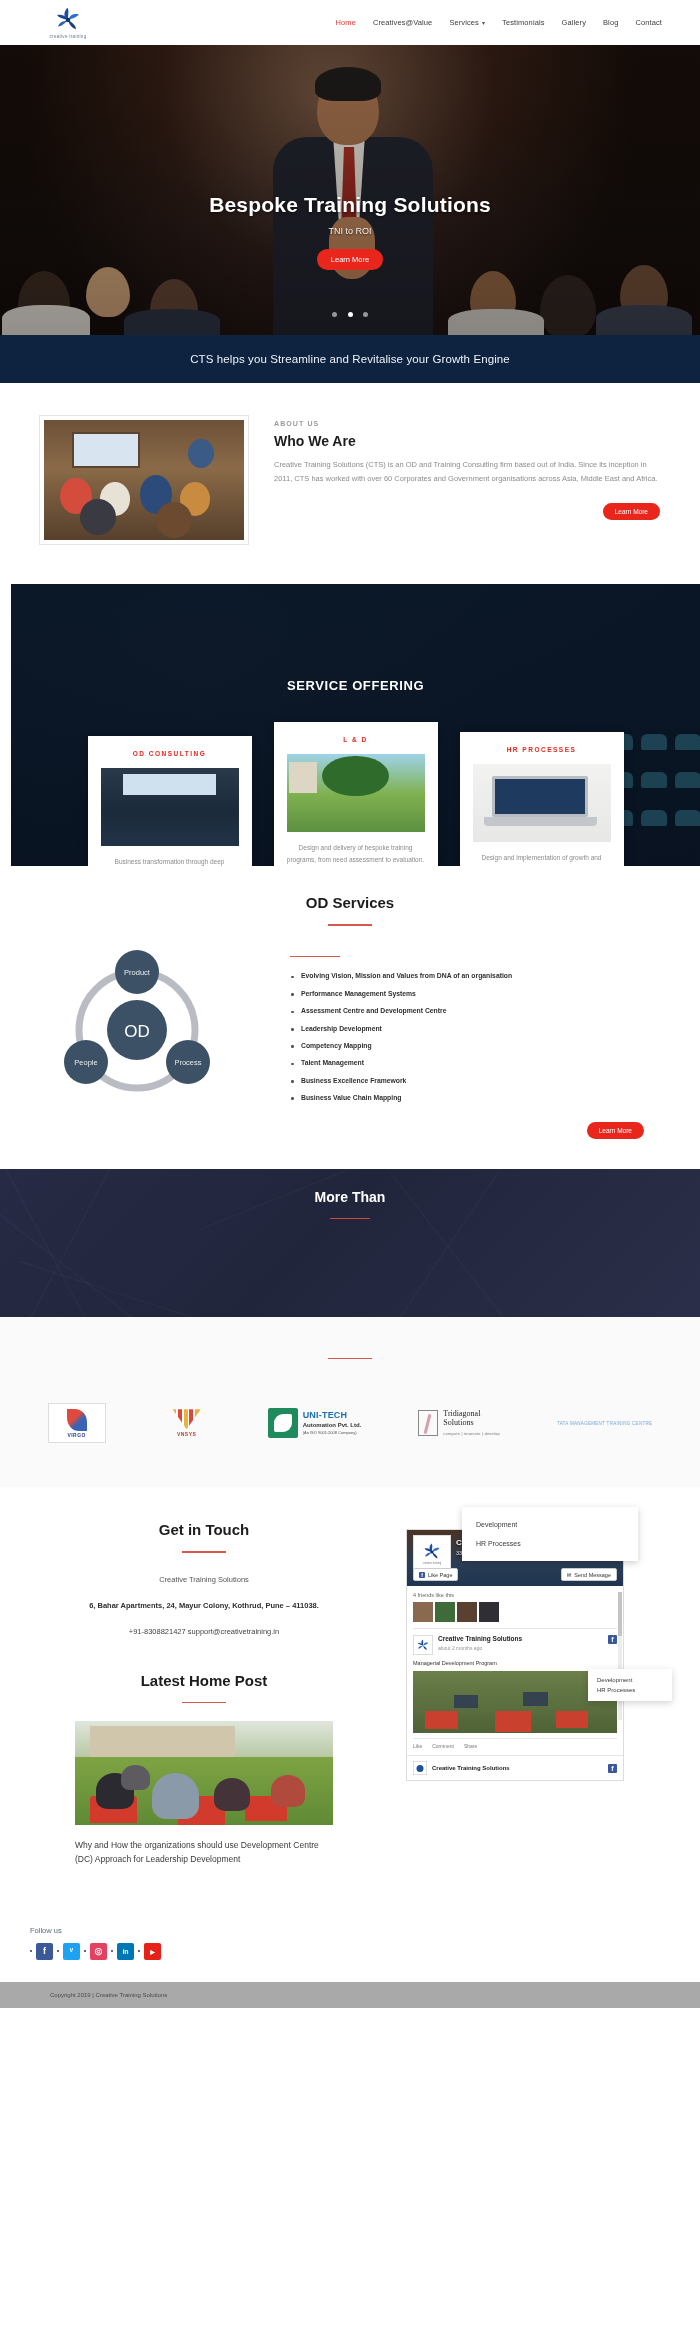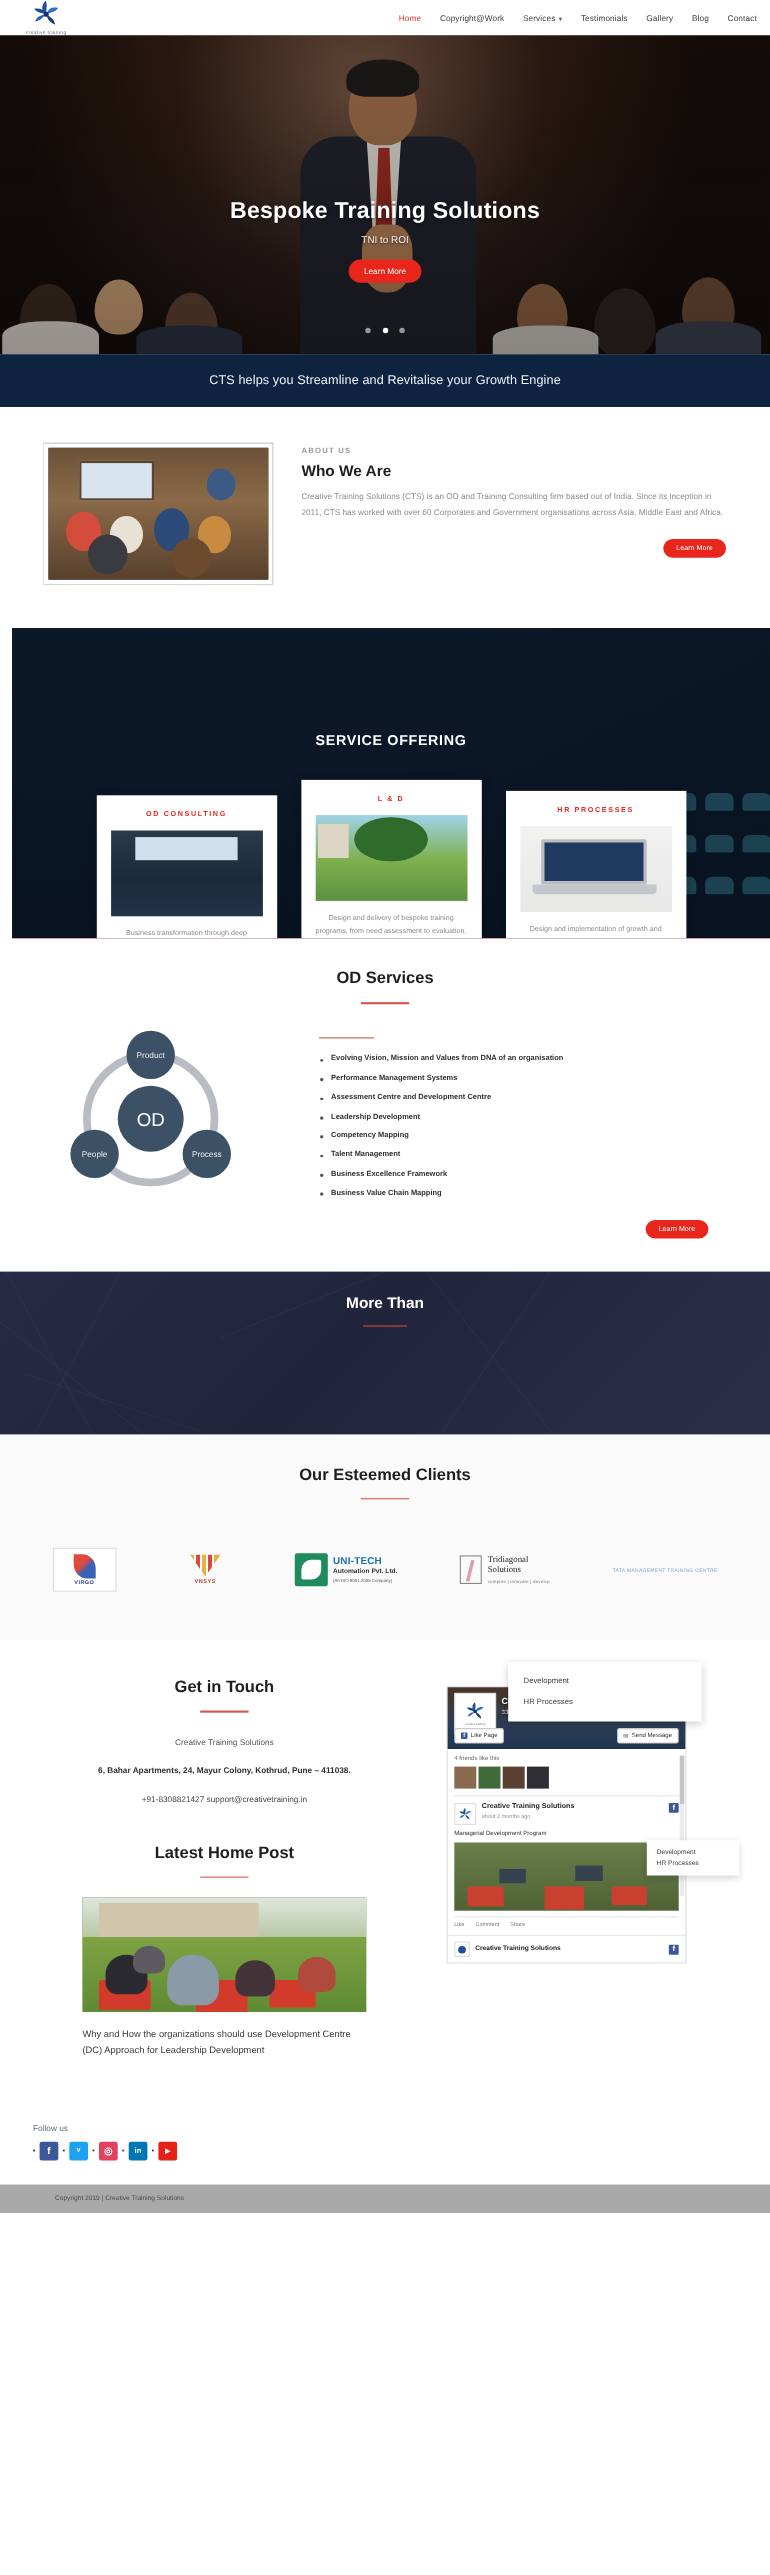--- a/index.html
+++ b/index.html
@@ -8,22 +8,22 @@
     font-family: "Liberation Sans", sans-serif;
     background:#ffffff;
     color:#333;
     width:700px;
     overflow-x:hidden;
   }
   .page { width:700px; position:relative; }
 
   
   .navbar {
-    height:32px; background:#ffffff; display:flex; align-items:center;
-    padding:0 6px; position:relative; z-index:40;
+    height:45px; background:#ffffff; display:flex; align-items:center;
+    padding:0 32px; position:relative; z-index:40;
   }
   .logo-wrap { display:flex; flex-direction:column; align-items:center; width:72px; }
   .logo-mark { width:30px; height:26px; }
   .logo-text { font-size:4.5px; color:#6a7a8c; letter-spacing:.3px; margin-top:1px; font-family:"Liberation Sans",sans-serif; }
   .nav-items { margin-left:auto; display:flex; align-items:center; gap:17px; padding-right:6px; }
   .nav-link { font-size:7.5px; color:#3d3d3d; letter-spacing:.1px; cursor:pointer; white-space:nowrap; }
   .nav-link.active { color:#e8392e; }
   .caret { display:inline-block; margin-left:3px; font-size:6px; color:#555; }
 
   
@@ -77,21 +77,21 @@
   .ai-screen { position:absolute; left:14%; top:10%; width:34%; height:30%; background:#d8e4ef; border:2px solid #5a4430; }
   .ai-p { position:absolute; border-radius:50%; }
   .about-text { flex:1; padding-top:4px; }
   .kicker { font-size:7px; color:#9b9b9b; letter-spacing:1.1px; font-weight:bold; }
   .about-h { font-size:14px; font-weight:bold; color:#1d1d1d; margin-top:6px; }
   .about-p { font-size:7.5px; line-height:1.85; color:#8c8c8c; margin-top:9px; }
   .about-btn-row { text-align:right; margin-top:14px; }
   .btn-red.sm { font-size:6.5px; padding:5px 12px; border-radius:11px; margin-top:0; }
 
   
-  .service-sec { position:relative; height:282px; overflow:hidden; background:#b91c1c;margin-left:11px; }
+  .service-sec { position:relative; height:282px; overflow:hidden; background:#14532d;margin-left:11px; }
   .svc-bg { position:absolute; inset:0;
     background:
       linear-gradient(180deg, rgba(10,22,38,.88), rgba(8,18,32,.93)),
       radial-gradient(ellipse at 28% 35%, #2a3d52 0%, #16283c 45%, #0a1522 100%);
   }
   .svc-seat { position:absolute; width:26px; height:16px; background:rgba(47,112,130,.5); border-radius:6px 6px 2px 2px; }
   .svc-title { position:relative; z-index:4; text-align:center; padding-top:94px; color:#fff; font-size:13px; font-weight:bold; letter-spacing:.6px; }
   .cards { position:absolute; left:0; right:0; top:152px; z-index:5; display:flex; justify-content:center; gap:22px; }
   .card { width:164px; background:#fff; box-shadow:0 2px 9px rgba(0,0,0,.25); padding:14px 13px 16px 13px; text-align:center; }
   .card.mid { margin-top:-14px; }
@@ -235,21 +235,21 @@
           <path d="M20 18 C26 22 31 25 31 31 C27 29 22 26 21 20 Z" fill="#17407f"></path>
           <path d="M20 18 C15 23 11 27 6 27 C8 22 12 19 18 19 Z" fill="#2b62bd"></path>
           <path d="M20 18 C14 16 8 16 5 11 C10 10 16 11 19 16 Z" fill="#1a4a92"></path>
           <circle cx="20" cy="18" r="3.2" fill="#0f3570"></circle>
         </g>
       </svg>
       <div class="logo-text">creative training</div>
     </div>
     <div class="nav-items">
       <span class="nav-link active">Home</span>
-      <span class="nav-link">Copyright@Work</span>
+      <span class="nav-link">Creatives@Value</span>
       <span class="nav-link"><span>Services</span><span class="caret">▾</span></span>
       <span class="nav-link">Testimonials</span>
       <span class="nav-link">Gallery</span>
       <span class="nav-link">Blog</span>
       <span class="nav-link">Contact</span>
     </div>
   </div>
 
   <div class="hero">
     <div class="hero-bg">
@@ -409,21 +409,20 @@
       <div class="sl" style="left:200px;top:60px;width:420px;height:1px;transform:rotate(-22deg);"></div>
       <div class="sl" style="left:20px;top:92px;width:340px;height:1px;transform:rotate(18deg);"></div>
     </div>
     <div class="stats-inner">
       <div class="stats-h">More Than</div>
       <div class="stats-rule"></div>
     </div>
   </div>
 
   <div class="clients">
-    <div class="sec-h">Our Esteemed Clients</div>
     <div class="sec-rule"></div>
     <div class="logo-row">
       <div class="cl">
         <div class="cl-virgo">
             <div class="sw"></div>
             <div class="tx">VIRGO</div>
           </div>
       </div>
       <div class="cl">
         <div class="cl-vnsys">

